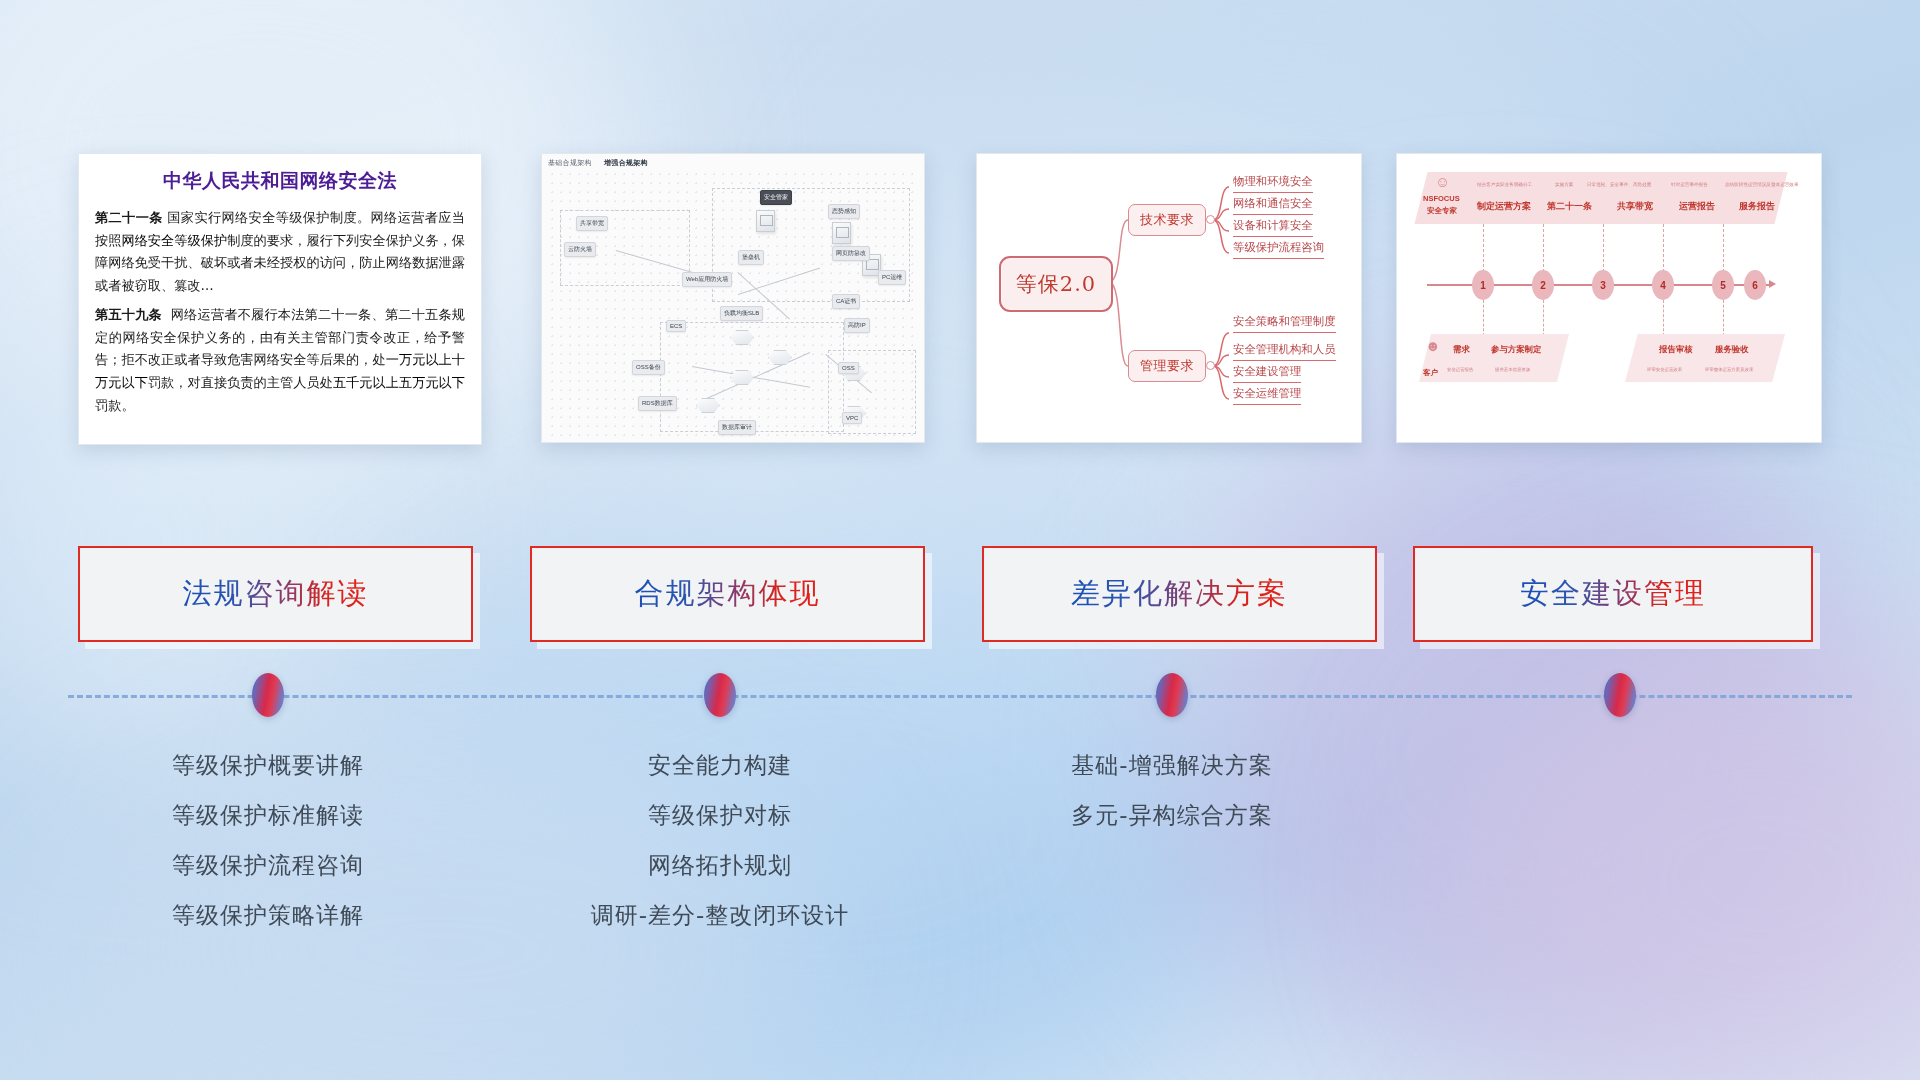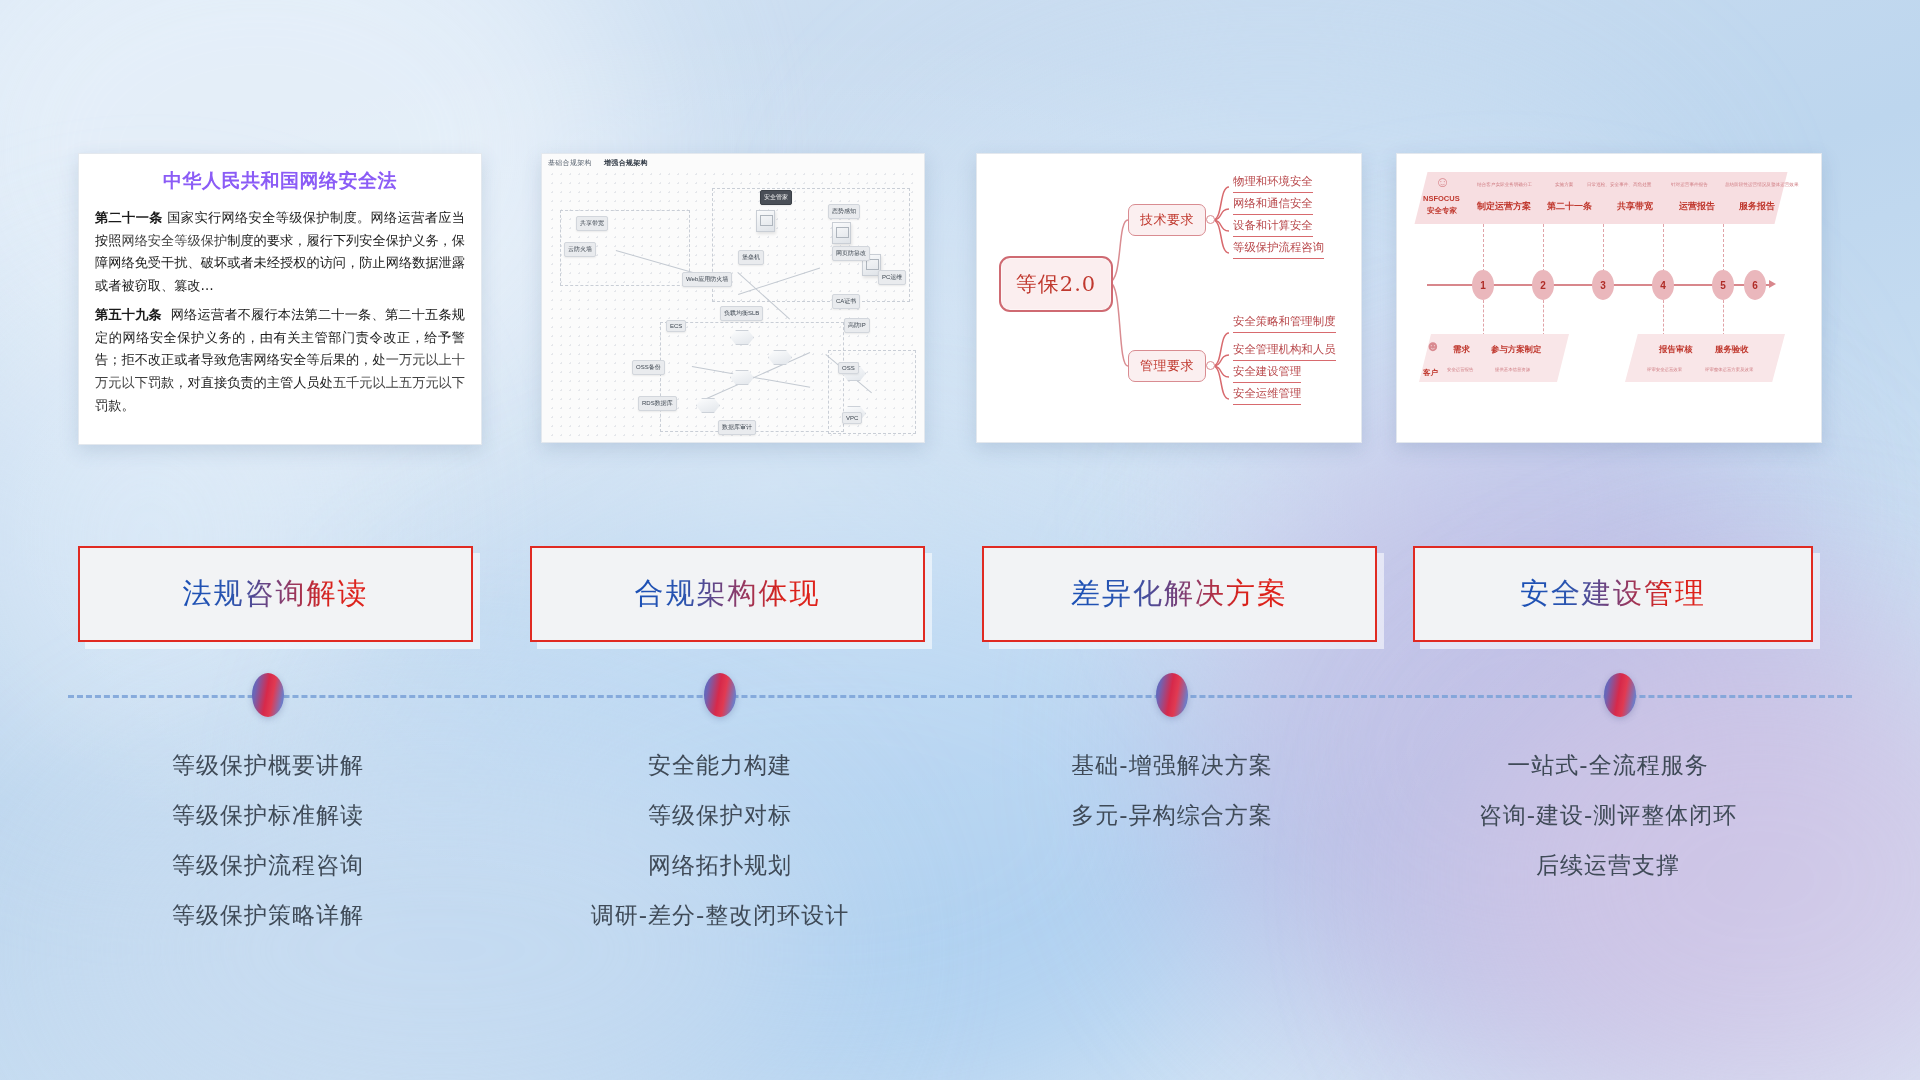--- a/index.html
+++ b/index.html
@@ -32,29 +32,29 @@
     overflow:hidden;
   }
   .card-1{left:78px;top:5px;width:402px;height:290px;}
   .card-2{left:541px;top:5px;width:382px;height:288px;}
   .card-3{left:976px;top:5px;width:384px;height:288px;}
   .card-4{left:1396px;top:5px;width:424px;height:288px;}
 
   
   .law{padding:14px 16px 8px 16px;box-sizing:border-box;height:100%;}
   .law-title{
-    text-align:center;font-size:19px;font-weight:bold;color:#8b5cf6;
+    text-align:center;font-size:19px;font-weight:bold;color:#4c1d95;
     letter-spacing:.5px;margin-bottom:13px;
     font-family:"DejaVu Sans","Liberation Sans",sans-serif;
   }
   .law-p{font-size:13.2px;line-height:1.72;color:#1a1a1a;text-align:justify;
     font-family:"DejaVu Sans","Liberation Sans",sans-serif;}
   .law-p + .law-p{margin-top:6px;}
   .law-p b{font-weight:bold;}
-  .hl{color:#404040;}
+  .hl{color:#000000;}
 
   
   .arch{position:relative;width:100%;height:100%;background:#fbfbfb;}
   .arch-tabs{position:absolute;left:6px;top:4px;font-size:7px;color:#5b6572;letter-spacing:.3px;}
   .arch-tabs span{margin-right:10px;}
   .arch-tabs .on{color:#2b3440;font-weight:bold;}
   .arch-grid{position:absolute;inset:16px 6px 6px 6px;
     background-image:radial-gradient(#e2e5e9 1px,transparent 1px);
     background-size:9px 9px;opacity:.9;}
   .nodebox{position:absolute;background:#e9ebee;border:1px solid #d2d6dc;border-radius:2px;
@@ -366,18 +366,13 @@
   <div class="col col-2">
     <div class="it">安全能力构建</div>
     <div class="it">等级保护对标</div>
     <div class="it">网络拓扑规划</div>
     <div class="it">调研-差分-整改闭环设计</div>
   </div>
   <div class="col col-3">
     <div class="it">基础-增强解决方案</div>
     <div class="it">多元-异构综合方案</div>
   </div>
-  <div class="col col-4">
-    <div class="it">一站式-全流程服务</div>
-    <div class="it">咨询-建设-测评整体闭环</div>
-    <div class="it">后续运营支撑</div>
-  </div>
 </div>
 
 </body></html>

